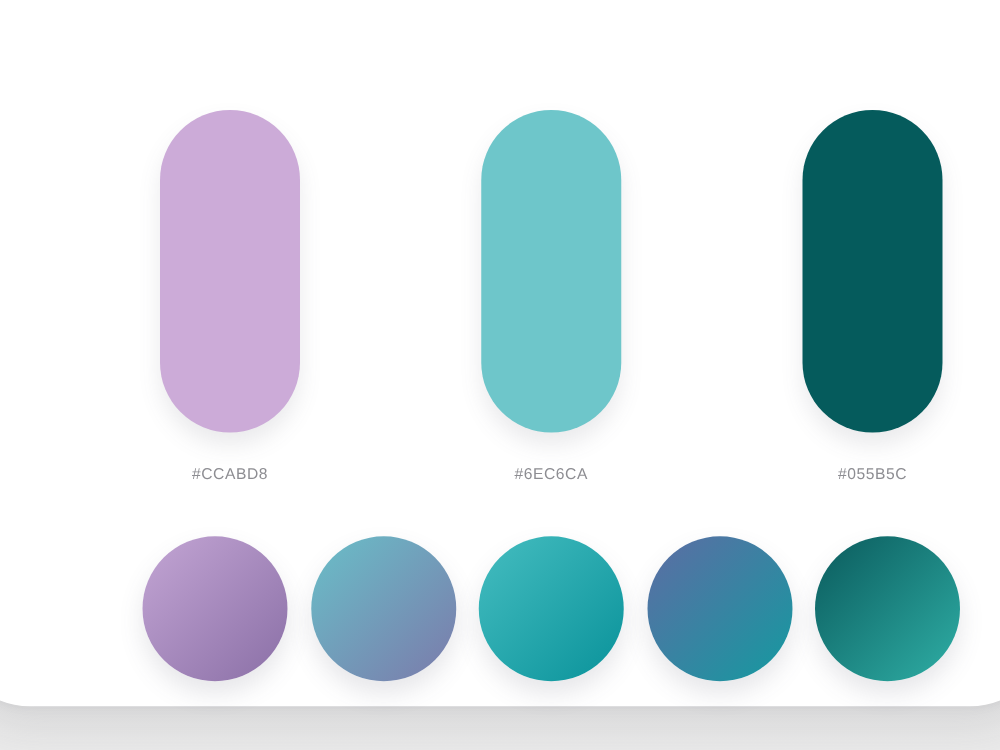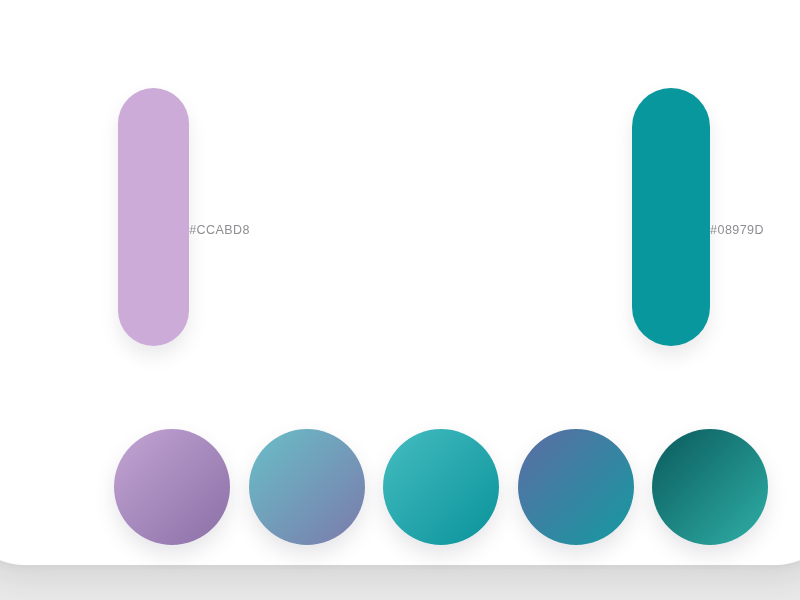--- a/index.html
+++ b/index.html
@@ -48,21 +48,21 @@
     left: 78px;
     top: 28px;
     width: 646px;
     display: flex;
     justify-content: space-between;
   }
 
   .swatch {
     width: 132px;
     display: flex;
-    flex-direction: row;
+    flex-direction: column;
     align-items: center;
   }
 
   .swatch-pill {
     width: 112px;
     height: 258px;
     border-radius: 56px;
     box-shadow: 0 10px 18px rgba(90, 90, 110, 0.13);
   }
 
@@ -101,26 +101,30 @@
   <div class="card-inner">
 
     <div class="swatch-row">
 
       <div class="swatch">
         <div class="swatch-pill" style="background: rgb(204, 171, 216);"></div>
         <div class="swatch-label">#CCABD8</div>
       </div>
 
 
+      <div class="swatch">
+        <div class="swatch-pill" style="background: rgb(110, 198, 202);"></div>
+        <div class="swatch-label">#6EC6CA</div>
+      </div>
+
 
       <div class="swatch">
-        <div class="swatch-pill" style="background: rgb(8, 151, 157);"></div>
-        <div class="swatch-label">#08979D</div>
+        <div class="swatch-pill" style="background: rgb(5, 91, 92);"></div>
+        <div class="swatch-label">#055B5C</div>
       </div>
-
 
     </div>
 
     <div class="circle-row">
       <div class="circle" style="background: linear-gradient(135deg, rgb(195, 165, 212) 0%, rgb(138, 111, 166) 100%);"></div>
       <div class="circle" style="background: linear-gradient(135deg, rgb(105, 191, 200) 0%, rgb(123, 122, 171) 100%);"></div>
       <div class="circle" style="background: linear-gradient(135deg, rgb(69, 189, 192) 0%, rgb(9, 146, 154) 100%);"></div>
       <div class="circle" style="background: linear-gradient(135deg, rgb(93, 108, 164) 0%, rgb(20, 154, 160) 100%);"></div>
       <div class="circle" style="background: linear-gradient(135deg, rgb(10, 90, 92) 0%, rgb(47, 175, 166) 100%);"></div>
     </div>

